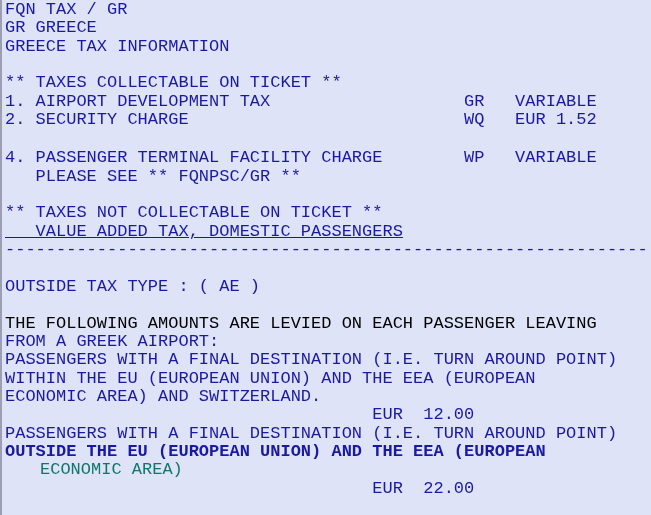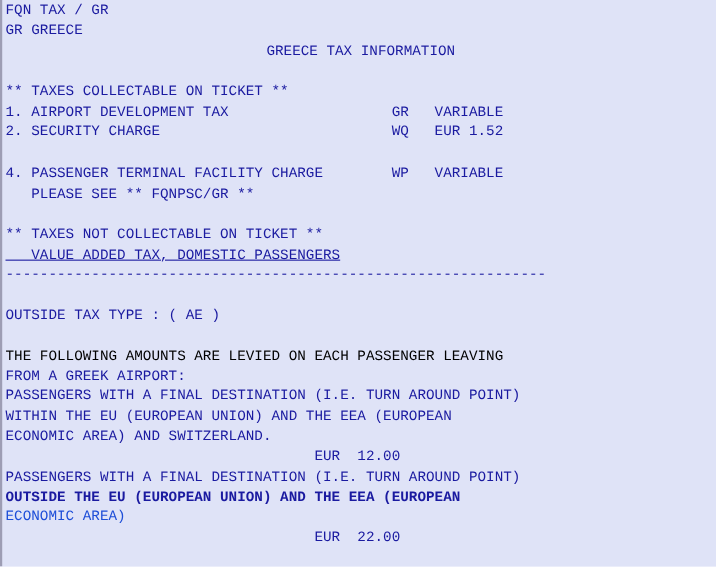--- a/index.html
+++ b/index.html
@@ -28,40 +28,40 @@
     position: absolute;
     left: 3px;
     top: 1px;
     right: 0;
     bottom: 0;
   }
   .line {
     display: block;
     height: 18.35px;
     line-height: 18.35px;
-    font-size: 13px;
+    font-size: 17px;
     letter-spacing: 0px;
     color: #1a1aa0;
     white-space: pre;
     font-family: "Liberation Mono", "DejaVu Sans Mono", monospace;
     font-weight: 400;
   }
   .line.blank {
     color: transparent;
   }
 </style>
 </head>
 <body>
 
 <div id="terminal" style="background: rgb(223, 227, 247); border-left-color: rgb(157, 157, 180);">
   <div id="screen">
 
     <span class="line" style="color: rgb(26, 26, 160);">FQN TAX / GR</span>
     <span class="line" style="color: rgb(26, 26, 160);">GR GREECE</span>
-    <span class="line" style="color: rgb(26, 26, 160); text-align: center;">GREECE TAX INFORMATION</span>
+    <span class="line" style="color: rgb(26, 26, 160);">GREECE TAX INFORMATION</span>
     <span class="line blank"></span>
     <span class="line" style="color: rgb(26, 26, 160);">** TAXES COLLECTABLE ON TICKET **</span>
     <span class="line" style="color: rgb(26, 26, 160);">1. AIRPORT DEVELOPMENT TAX                   GR   VARIABLE</span>
     <span class="line" style="color: rgb(26, 26, 160);">2. SECURITY CHARGE                           WQ   EUR 1.52</span>
     <span class="line" style="color: rgb(26, 26, 160); margin-top: 20px;">4. PASSENGER TERMINAL FACILITY CHARGE        WP   VARIABLE</span>
     <span class="line" style="color: rgb(26, 26, 160);">   PLEASE SEE ** FQNPSC/GR **</span>
     <span class="line blank"></span>
     <span class="line" style="color: rgb(26, 26, 160);">** TAXES NOT COLLECTABLE ON TICKET **</span>
     <span class="line" style="color: rgb(26, 26, 160); text-decoration: underline;">   VALUE ADDED TAX, DOMESTIC PASSENGERS</span>
     <span class="line" style="color: rgb(26, 26, 160);">---------------------------------------------------------------</span>
@@ -69,17 +69,17 @@
     <span class="line" style="color: rgb(26, 26, 160);">OUTSIDE TAX TYPE : ( AE )</span>
     <span class="line blank"></span>
     <span class="line" style="color: #000000;">THE FOLLOWING AMOUNTS ARE LEVIED ON EACH PASSENGER LEAVING</span>
     <span class="line" style="color: rgb(26, 26, 160);">FROM A GREEK AIRPORT:</span>
     <span class="line" style="color: rgb(26, 26, 160);">PASSENGERS WITH A FINAL DESTINATION (I.E. TURN AROUND POINT)</span>
     <span class="line" style="color: rgb(26, 26, 160);">WITHIN THE EU (EUROPEAN UNION) AND THE EEA (EUROPEAN</span>
     <span class="line" style="color: rgb(26, 26, 160);">ECONOMIC AREA) AND SWITZERLAND.</span>
     <span class="line" style="color: rgb(26, 26, 160);">                                    EUR  12.00</span>
     <span class="line" style="color: rgb(26, 26, 160);">PASSENGERS WITH A FINAL DESTINATION (I.E. TURN AROUND POINT)</span>
     <span class="line" style="color: rgb(26, 26, 160); font-weight: bold;">OUTSIDE THE EU (EUROPEAN UNION) AND THE EEA (EUROPEAN</span>
-    <span class="line" style="color: #1d4ed8;">ECONOMIC AREA)</span>
+    <span class="line" style="color: #0f766e; margin-left: 35px;">ECONOMIC AREA)</span>
     <span class="line" style="color: rgb(26, 26, 160);">                                    EUR  22.00</span>
 
   </div>
 </div>
 
 </body></html>

